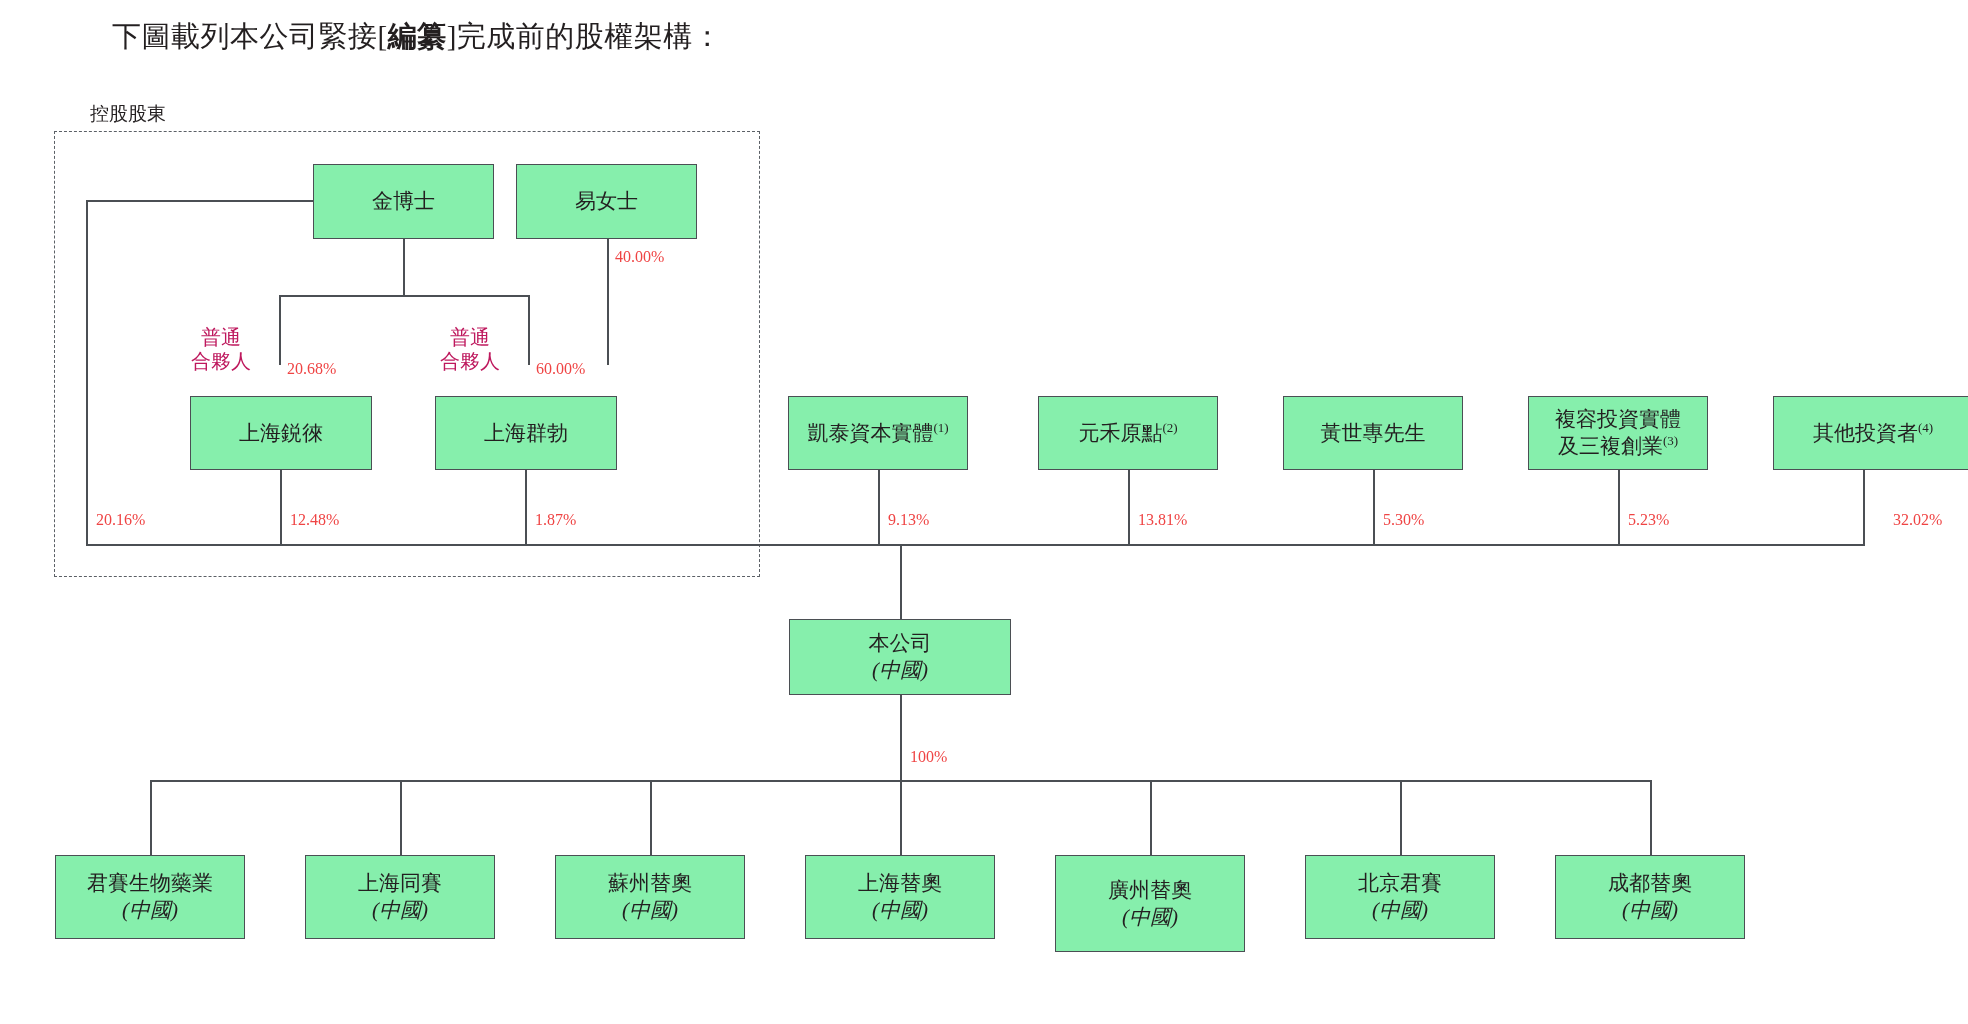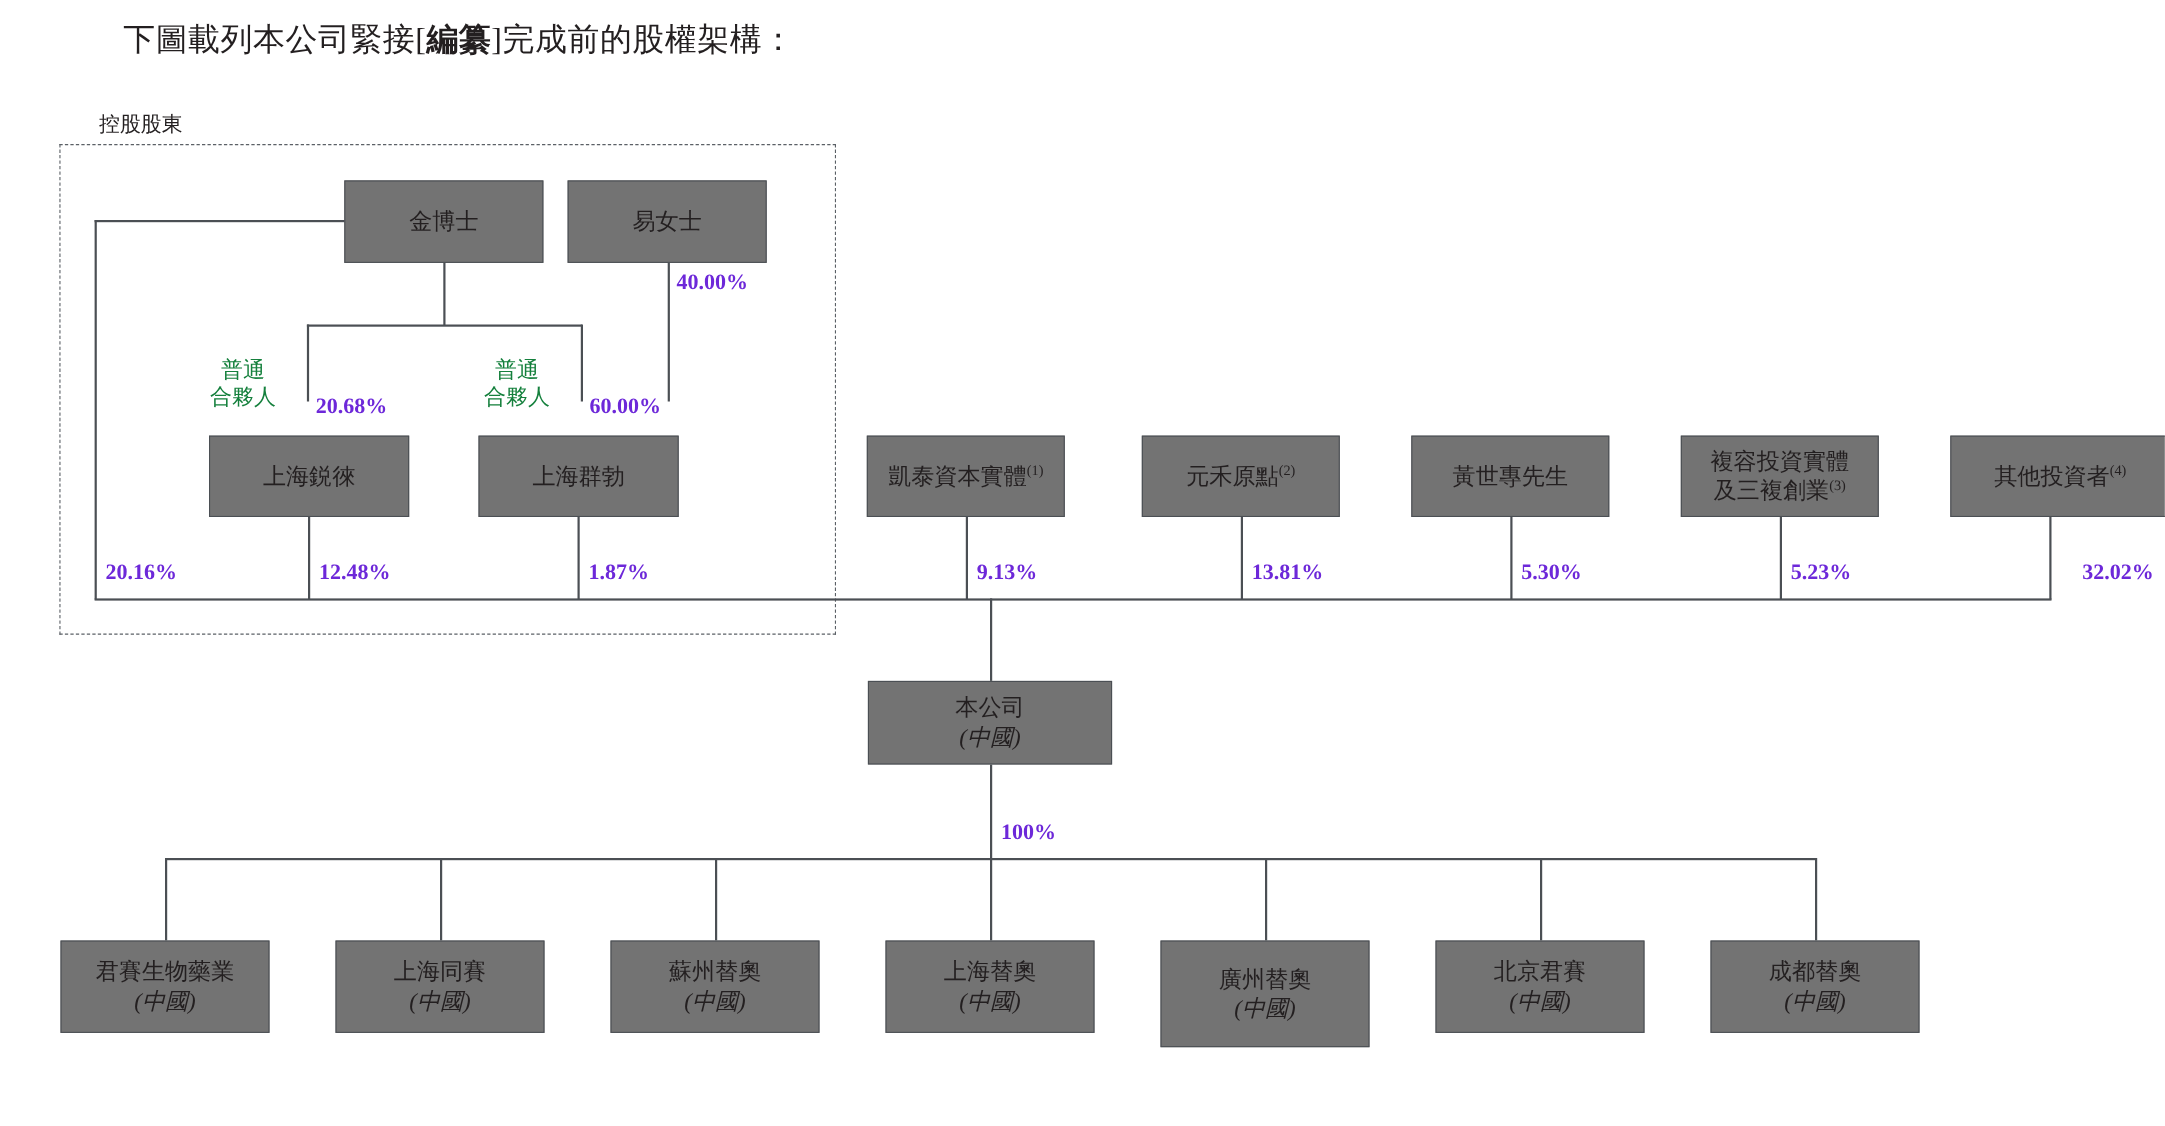--- a/index.html
+++ b/index.html
@@ -45,21 +45,21 @@
     position: absolute;
     border: 1.6px dashed #5b6066;
     box-sizing: border-box;
   }
 
   
   .box {
     position: absolute;
     box-sizing: border-box;
     border: 1.6px solid #4b4f54;
-    background: #737373;
+    background: #86efac;
     display: flex;
     flex-direction: column;
     align-items: center;
     justify-content: center;
     text-align: center;
     font-size: 21px;
     line-height: 27px;
     color: #231f20;
     z-index: 3;
   }
@@ -79,35 +79,34 @@
     position: absolute;
     background: #4b4f54;
     z-index: 1;
   }
   .ln.h { height: 1.6px; }
   .ln.v { width: 1.6px; }
 
   
   .pct {
     position: absolute;
-    font-size: 20px;
+    font-size: 16px;
     line-height: 24px;
     white-space: nowrap;
-    color: #6d28d9;
+    color: #ef4444;
     z-index: 4;
     background: transparent;
-    font-weight: bold;
   }
   .gp {
     position: absolute;
     font-size: 20px;
     line-height: 24px;
     text-align: center;
     white-space: nowrap;
-    color: #15803d;
+    color: #be185d;
     z-index: 4;
   }
 </style>
 </head>
 <body>
 
 <div id="canvas">
 
   <div class="heading">
     <span>下圖載列本公司緊接</span><span>[</span><b>編纂</b><span>]</span><span>完成前的股權架構：</span>

